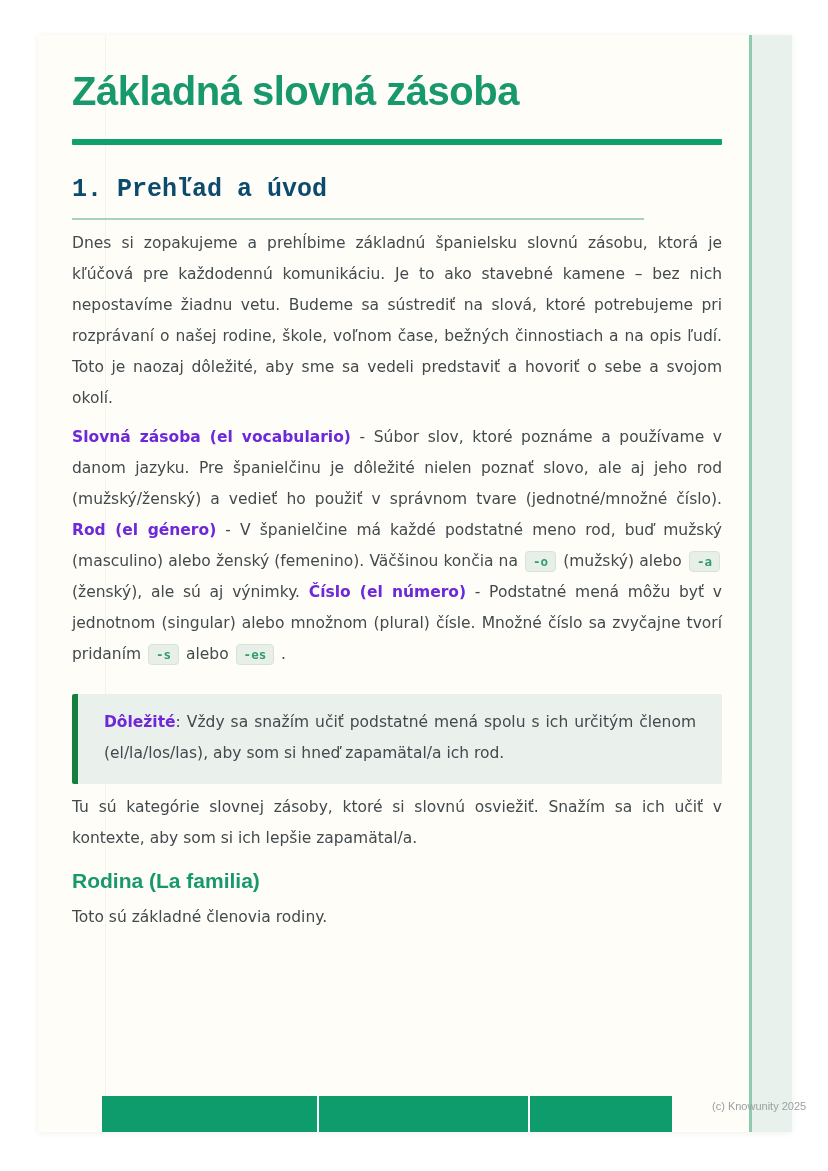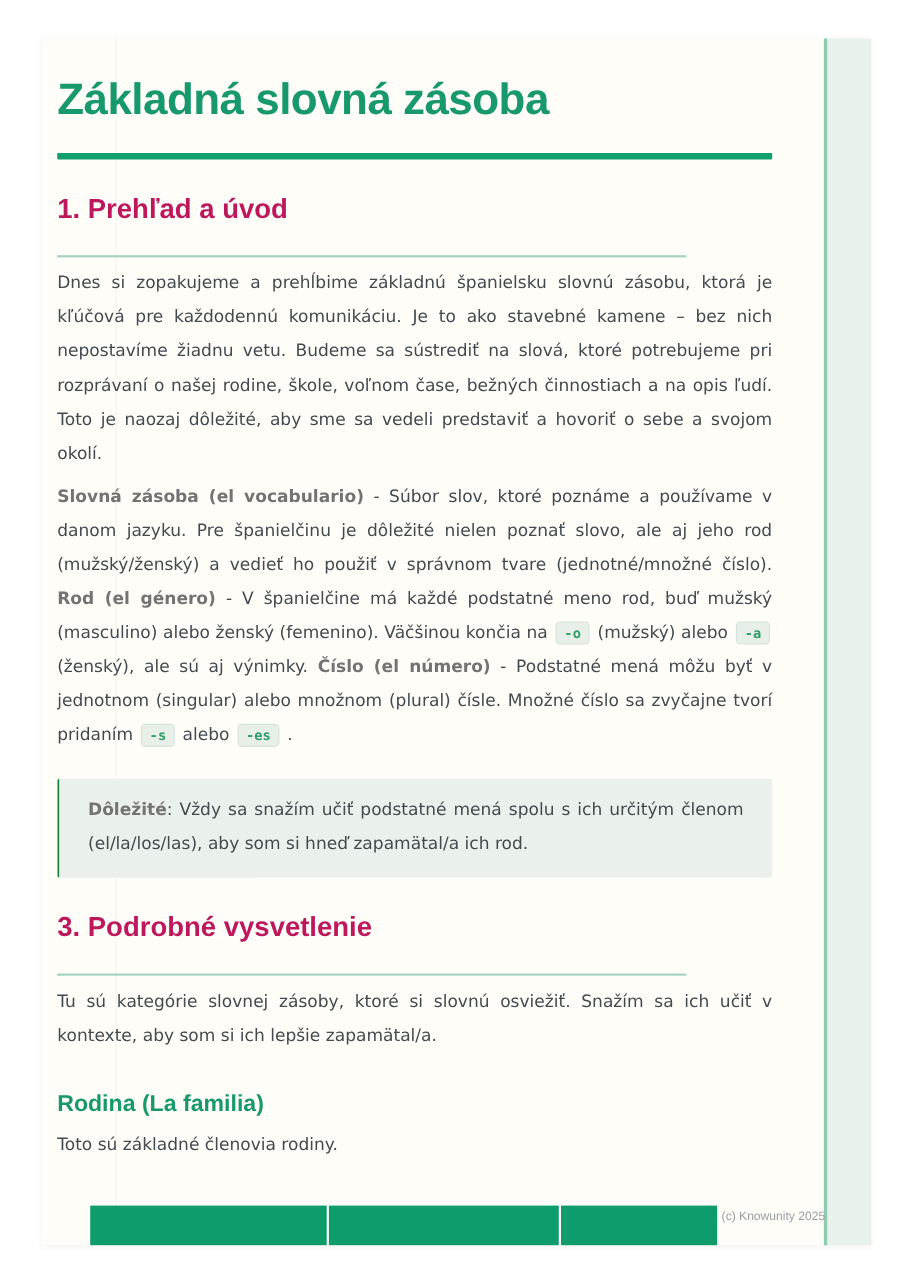--- a/index.html
+++ b/index.html
@@ -18,93 +18,93 @@
   .side-stripe{
     position:absolute;top:0;right:0;bottom:0;width:40px;
     background:#e9f1ec;
     border-left:3px solid #8ecbaf;
   }
   .fold-line{
     position:absolute;left:67px;top:0;bottom:0;width:1px;
     background:rgba(120,110,90,0.07);
   }
   .content{
-    position:absolute;left:14px;top:0;width:650px;height:100%;
+    position:absolute;left:34px;top:0;width:650px;height:100%;
   }
   h1{
     margin:34px 0 0;
     font-family:"Liberation Sans", sans-serif;
     font-size:40px;line-height:44px;font-weight:bold;
     letter-spacing:-0.5px;
     color:#18996d;
   }
   .title-rule{
     margin-top:26px;height:6px;width:650px;
     background:#0fa06e;border-radius:1px;
   }
   h2{
     margin:30px 0 0;
-    font-family:Liberation Sans, sans-serif;
+    font-family:Liberation Mono, monospace;
     font-size:25px;line-height:30px;font-weight:bold;
-    color:#be185d;
+    color:#0c4a6e;
     width:572px;
-    padding-bottom:27px;
+    padding-bottom:13px;
     border-bottom:2px solid #a6d3c1;
   }
   h3{
-    margin:34px 0 0;
+    margin:14px 0 0;
     font-family:"Liberation Sans", sans-serif;
     font-size:21px;line-height:26px;font-weight:bold;
     color:#18996d;
   }
   p.body-text{
     margin:8px 0 0;
     font-size:15.5px;line-height:31px;
     text-align:justify;
     color:#424a4e;
   }
   .seg-normal{font-weight:normal;}
-  .seg-bold{font-weight:bold;color:#737373;}
+  .seg-bold{font-weight:bold;color:#6d28d9;}
   .seg-code{
     display:inline-block;
     font-family:"DejaVu Sans Mono", monospace;
     font-size:12.5px;line-height:17px;
     color:#2f9e68;font-weight:bold;
     background:#e8efe9;
     border:1px solid #d5e4da;
     border-radius:4px;
     padding:1px 7px;
     margin:0 2px;
     vertical-align:baseline;
   }
   .callout{
     margin-top:24px;
     background:#eaf0ec;
-    border-left:2px solid #15803d;
+    border-left:6px solid #15803d;
     border-radius:2px;
     padding:13px 26px 15px 26px;
   }
   .callout p.body-text{margin:0;}
   .table-header{
     position:absolute;left:30px;bottom:0;
     width:570px;height:36px;
     display:flex;gap:2px;
   }
   .th-cell{
     background:#0f9c6c;
     height:100%;
     font-family:"Liberation Sans", sans-serif;
     font-size:14px;color:#ffffff;font-weight:bold;
     display:flex;align-items:center;padding:0 10px;box-sizing:border-box;
   }
   .th-cell.c0{width:216px;}
   .th-cell.c1{width:210px;}
   .th-cell.c2{width:142px;}
   .footer-note{
-    position:absolute;top:1100px;left:656px;
+    position:absolute;top:1100px;left:712px;
     font-family:"Liberation Sans", sans-serif;
     font-size:11px;color:#9aa0a2;
     z-index:5;white-space:nowrap;text-align:right;
   }
 </style>
 </head>
 <body>
 
 <div class="page">
   <div class="fold-line"></div>
@@ -116,21 +116,20 @@
 
     <h2>1. Prehľad a úvod</h2>
     <p class="body-text">Dnes si zopakujeme a prehĺbime základnú španielsku slovnú zásobu, ktorá je kľúčová pre každodennú komunikáciu. Je to ako stavebné kamene – bez nich nepostavíme žiadnu vetu. Budeme sa sústrediť na slová, ktoré potrebujeme pri rozprávaní o našej rodine, škole, voľnom čase, bežných činnostiach a na opis ľudí. Toto je naozaj dôležité, aby sme sa vedeli predstaviť a hovoriť o sebe a svojom okolí.</p>
 
     <p class="body-text"><span class="seg-bold">Slovná zásoba (el vocabulario)</span><span class="seg-normal"> - Súbor slov, ktoré poznáme a používame v danom jazyku. Pre španielčinu je dôležité nielen poznať slovo, ale aj jeho rod (mužský/ženský) a vedieť ho použiť v správnom tvare (jednotné/množné číslo). </span><span class="seg-bold">Rod (el género)</span><span class="seg-normal"> - V španielčine má každé podstatné meno rod, buď mužský (masculino) alebo ženský (femenino). Väčšinou končia na </span><span class="seg-code">-o</span><span class="seg-normal"> (mužský) alebo </span><span class="seg-code">-a</span><span class="seg-normal"> (ženský), ale sú aj výnimky. </span><span class="seg-bold">Číslo (el número)</span><span class="seg-normal"> - Podstatné mená môžu byť v jednotnom (singular) alebo množnom (plural) čísle. Množné číslo sa zvyčajne tvorí pridaním </span><span class="seg-code">-s</span><span class="seg-normal"> alebo </span><span class="seg-code">-es</span><span class="seg-normal"> .</span></p>
 
     <div class="callout">
       <p class="body-text"><span class="seg-bold">Dôležité</span><span class="seg-normal">: Vždy sa snažím učiť podstatné mená spolu s ich určitým členom (el/la/los/las), aby som si hneď zapamätal/a ich rod.</span></p>
     </div>
 
-    <h2>3. Podrobné vysvetlenie</h2>
     <p class="body-text">Tu sú kategórie slovnej zásoby, ktoré si slovnú osviežiť. Snažím sa ich učiť v kontexte, aby som si ich lepšie zapamätal/a.</p>
 
     <h3>Rodina (La familia)</h3>
     <p class="body-text">Toto sú základné členovia rodiny.</p>
 
     <div class="table-header">
       <div class="th-cell c0"></div>
       <div class="th-cell c1"></div>
       <div class="th-cell c2"></div>
     </div>

